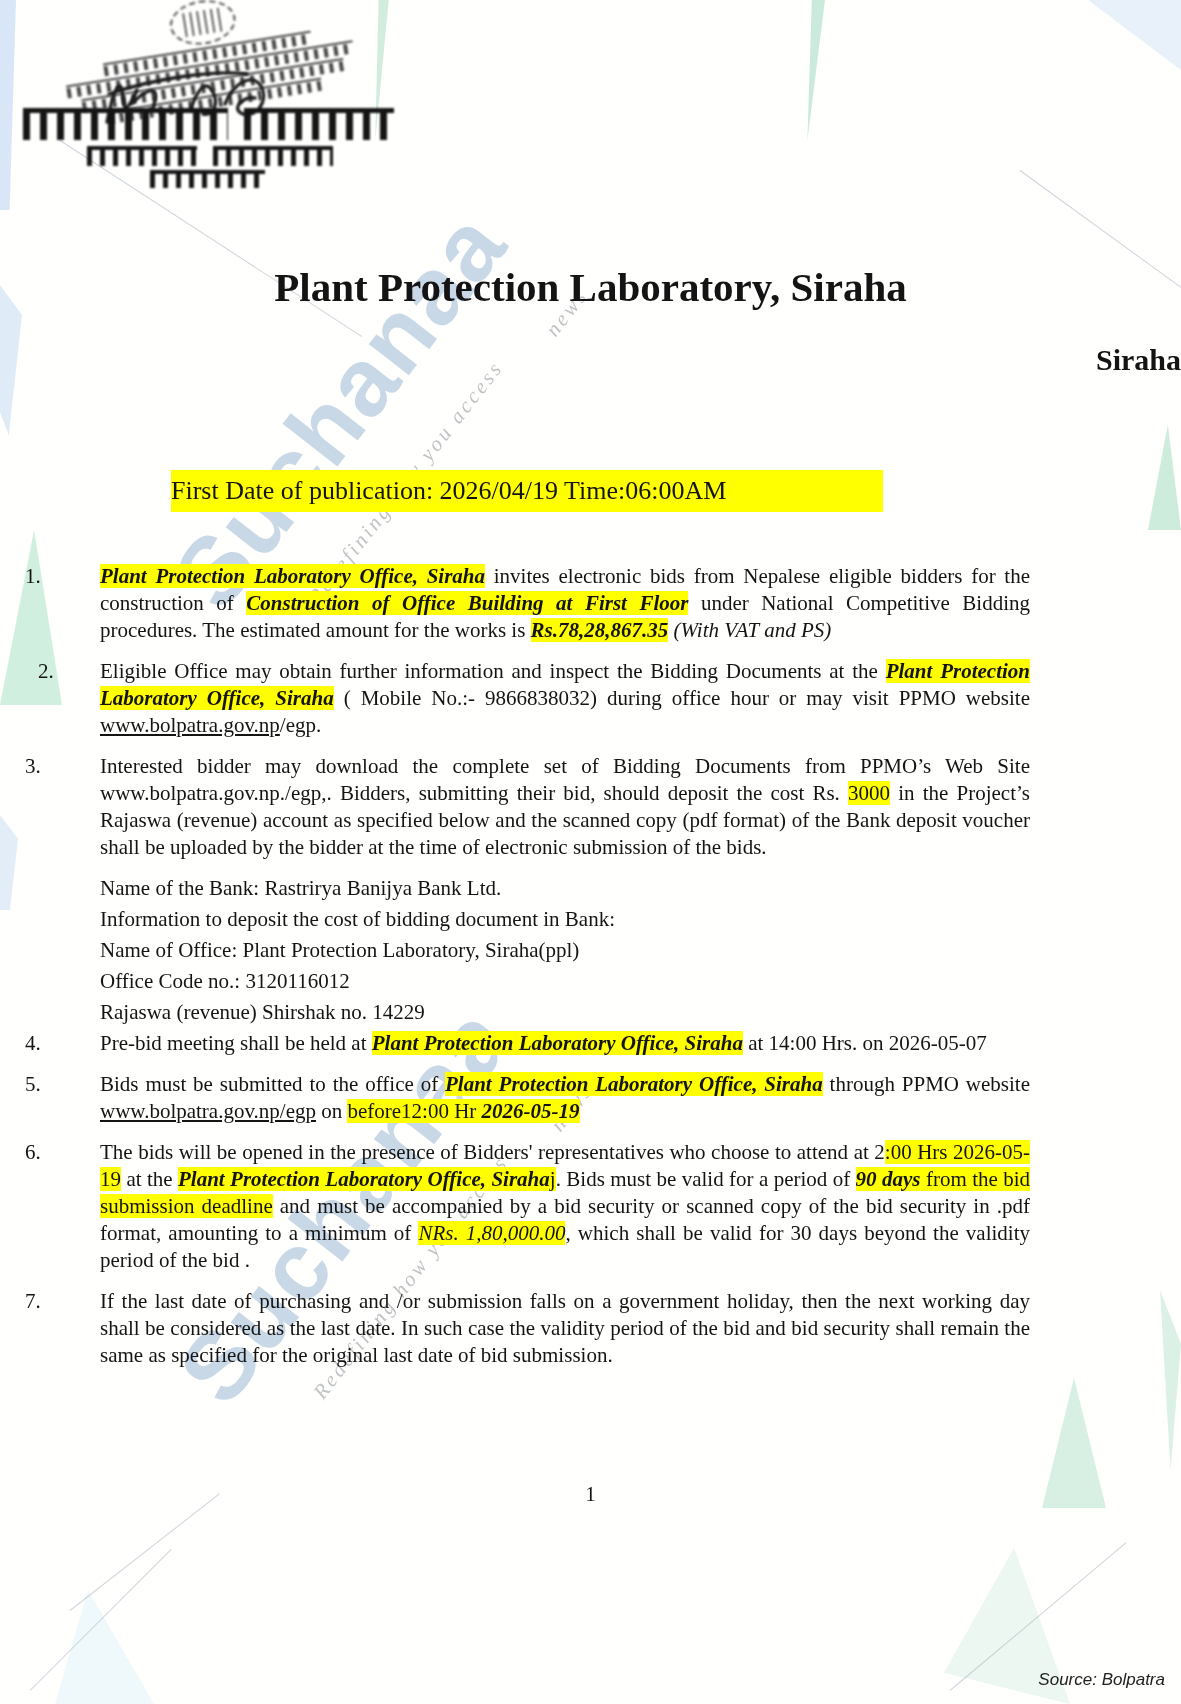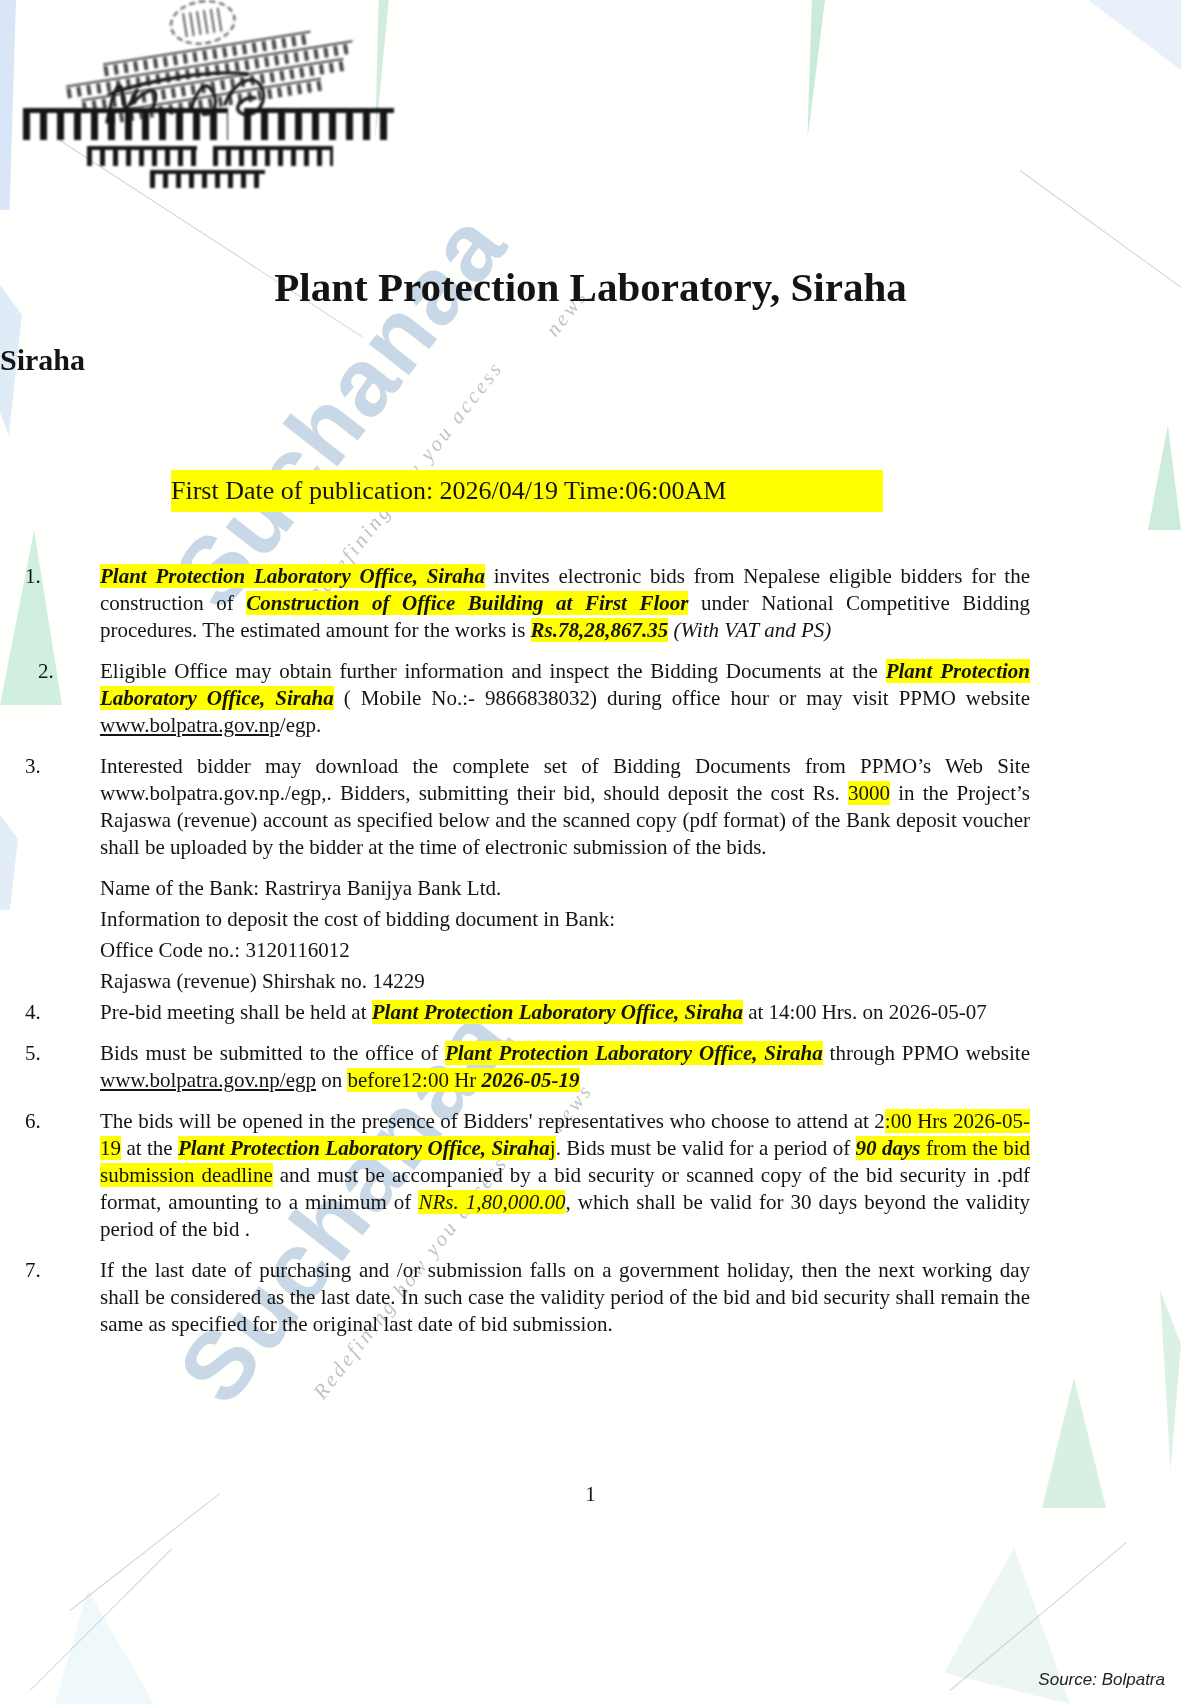--- a/index.html
+++ b/index.html
@@ -31,21 +31,21 @@
   .dev-word{height:100%;
         background:
          linear-gradient(#151515,#151515) top left/100% 5px no-repeat,
          repeating-linear-gradient(90deg,#151515 0 7px,transparent 7px 17px) 0 5px/100% 100% no-repeat;}
   .dev-word.sm{background:
          linear-gradient(#151515,#151515) top left/100% 4px no-repeat,
          repeating-linear-gradient(90deg,#151515 0 5px,transparent 5px 13px) 0 4px/100% 100% no-repeat;}
   
   .doc-title{position:absolute;left:0;top:236px;width:100%;text-align:center;
         font-size:41px;font-weight:bold;}
-  .doc-subtitle{position:absolute;left:0;top:318px;width:100%;text-align:left;
+  .doc-subtitle{position:absolute;left:0;top:318px;width:100%;text-align:right;
         font-size:30px;font-weight:bold;}
   .pub-bar{position:absolute;left:171px;top:470px;width:712px;height:42px;
         background:var(--hl,#ffff00);text-align:left;line-height:42px;font-size:26px;}
   
   .notice{position:absolute;left:0;top:563px;width:1032px;}
   .row{display:flex;margin-bottom:14px;font-size:21px;line-height:27px;}
   .row.plain{margin-bottom:4px;}
   .num{width:100px;box-sizing:border-box;padding-left:25px;flex:none;}
   .indent .num{padding-left:38px;}
   .txt{width:930px;text-align:justify;}
@@ -155,20 +155,24 @@
       <div class="row plain">
       <span class="num"></span>
       <div class="txt"><span class="seg-n">Name of the Bank: Rastrirya Banijya Bank Ltd.</span></div>
     </div>
       <div class="row plain">
       <span class="num"></span>
       <div class="txt"><span class="seg-n">Information to deposit the cost of bidding document in Bank:</span></div>
     </div>
       <div class="row plain">
       <span class="num"></span>
+      <div class="txt"><span class="seg-n">Name of Office: Plant Protection Laboratory, Siraha(ppl)</span></div>
+    </div>
+      <div class="row plain">
+      <span class="num"></span>
       <div class="txt"><span class="seg-n">Office Code no.: 3120116012</span></div>
     </div>
       <div class="row plain">
       <span class="num"></span>
       <div class="txt"><span class="seg-n">Rajaswa (revenue) Shirshak no. 14229</span></div>
     </div>
       <div class="row">
       <span class="num">4.</span>
       <div class="txt"><span class="seg-n">Pre-bid meeting shall be held at </span><span class="seg-hb">Plant Protection Laboratory Office, Siraha</span><span class="seg-n"> at 14:00 Hrs. on 2026-05-07</span></div>
     </div>

